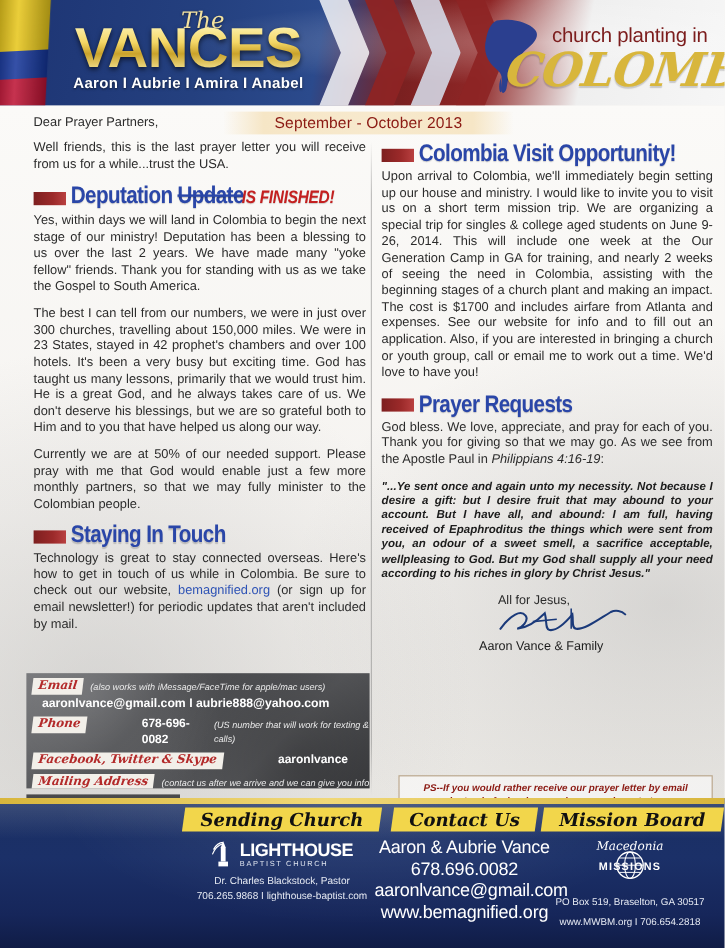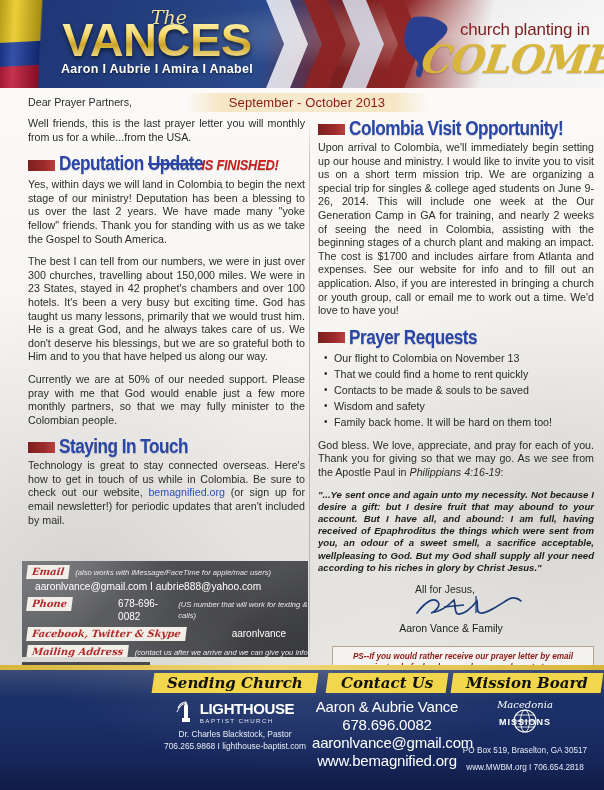--- a/index.html
+++ b/index.html
@@ -212,20 +212,21 @@
     padding: 1px 5px; white-space: nowrap; flex: none;
     transform: skewX(-7deg);
   }
   .cnote {
     color: #e9e9e9; font-size: 7.6px; font-style: italic;
     line-height: 11px; margin-left: 6px; margin-top: 2px;
   }
   .cval {
     color: #ffffff; font-size: 10.2px; line-height: 13px;
     margin: 1px 0 0 6px;
+    font-weight: bold;
   }
   .cval.small { font-size: 10px; padding-left: 40px; }
   .crow-block { position: relative; z-index: 2; margin-left: 7px; }
 
   
   .photo {
     position: absolute; left: 22px; top: 662px;
     width: 128px; height: 128px;
     background:
       radial-gradient(circle at 22% 52%, #f3d9c6 0%, #e3bfa6 9%, rgba(0,0,0,0) 16%),
@@ -321,21 +322,21 @@
 
   <div class="body-bg"></div>
   <div class="vdiv"></div>
 
   <div class="date-banner">
     <span>September - October 2013</span>
   </div>
 
   <div class="col col-l">
     <div class="salutation">Dear Prayer Partners,</div>
-    <p class="body-text">Well friends, this is the last prayer letter you will monthly from us for a while...from the USA.</p>
+    <p class="body-text">Well friends, this is the last prayer letter you will receive from us for a while...trust the USA.</p>
 
     <div class="sec-head">
       <div class="sec-bar"></div>
       <div class="sec-title"><span>Deputation </span><span class="strike">Update</span><span class="finished">IS FINISHED!</span></div>
     </div>
 
     <p class="body-text">Yes, within days we will land in Colombia to begin the next stage of our ministry! Deputation has been a blessing to us over the last 2 years. We have made many "yoke fellow" friends. Thank you for standing with us as we take the Gospel to South America.</p>
     <p class="body-text">The best I can tell from our numbers, we were in just over 300 churches, travelling about 150,000 miles. We were in 23 States, stayed in 42 prophet's chambers and over 100 hotels. It's been a very busy but exciting time. God has taught us many lessons, primarily that we would trust him. He is a great God, and he always takes care of us. We don't deserve his blessings, but we are so grateful both to Him and to you that have helped us along our way.</p>
     <p class="body-text">Currently we are at 50% of our needed support. Please pray with me that God would enable just a few more monthly partners, so that we may fully minister to the Colombian people.</p>
 
@@ -379,27 +380,20 @@
     <div class="sec-head" style="margin-top:22px">
       <div class="sec-bar"></div>
       <div class="sec-title">Colombia Visit Opportunity!</div>
     </div>
     <p class="body-text">Upon arrival to Colombia, we'll immediately begin setting up our house and ministry. I would like to invite you to visit us on a short term mission trip. We are organizing a special trip for singles &amp; college aged students on June 9-26, 2014. This will include one week at the Our Generation Camp in GA for training, and nearly 2 weeks of seeing the need in Colombia, assisting with the beginning stages of a church plant and making an impact. The cost is $1700 and includes airfare from Atlanta and expenses. See our website for info and to fill out an application. Also, if you are interested in bringing a church or youth group, call or email me to work out a time. We'd love to have you!</p>
 
     <div class="sec-head">
       <div class="sec-bar"></div>
       <div class="sec-title">Prayer Requests</div>
     </div>
-    <ul class="prayer">
-      <li>Our flight to Colombia on November 13</li>
-      <li>That we could find a home to rent quickly</li>
-      <li>Contacts to be made &amp; souls to be saved</li>
-      <li>Wisdom and safety</li>
-      <li>Family back home. It will be hard on them too!</li>
-    </ul>
 
     <p class="body-text"><span>God bless. We love, appreciate, and pray for each of you. Thank you for giving so that we may go. As we see from the Apostle Paul in </span><i>Philippians 4:16-19</i><span>:</span></p>
 
     <p class="scripture">"...Ye sent once and again unto my necessity. Not because I desire a gift: but I desire fruit that may abound to your account. But I have all, and abound: I am full, having received of Epaphroditus the things which were sent from you, an odour of a sweet smell, a sacrifice acceptable, wellpleasing to God. But my God shall supply all your need according to his riches in glory by Christ Jesus."</p>
 
     <div class="allfor">All for Jesus,</div>
     <div class="sig-wrap">
       <svg class="signature" width="110" height="26" viewBox="0 0 110 26">
         <path d="M3 20 C12 8 20 4 24 9 C27 13 21 19 17 20 C26 19 34 13 40 7 C42 14 40 20 44 21 C50 22 58 14 63 8 C64 14 62 19 66 20 C73 21 85 12 95 6 C99 4 104 5 107 8" fill="none" stroke="#1b3a7a" stroke-width="1.7" stroke-linecap="round"></path>
         <path d="M30 14 L50 12" fill="none" stroke="#1b3a7a" stroke-width="1.3"></path>

